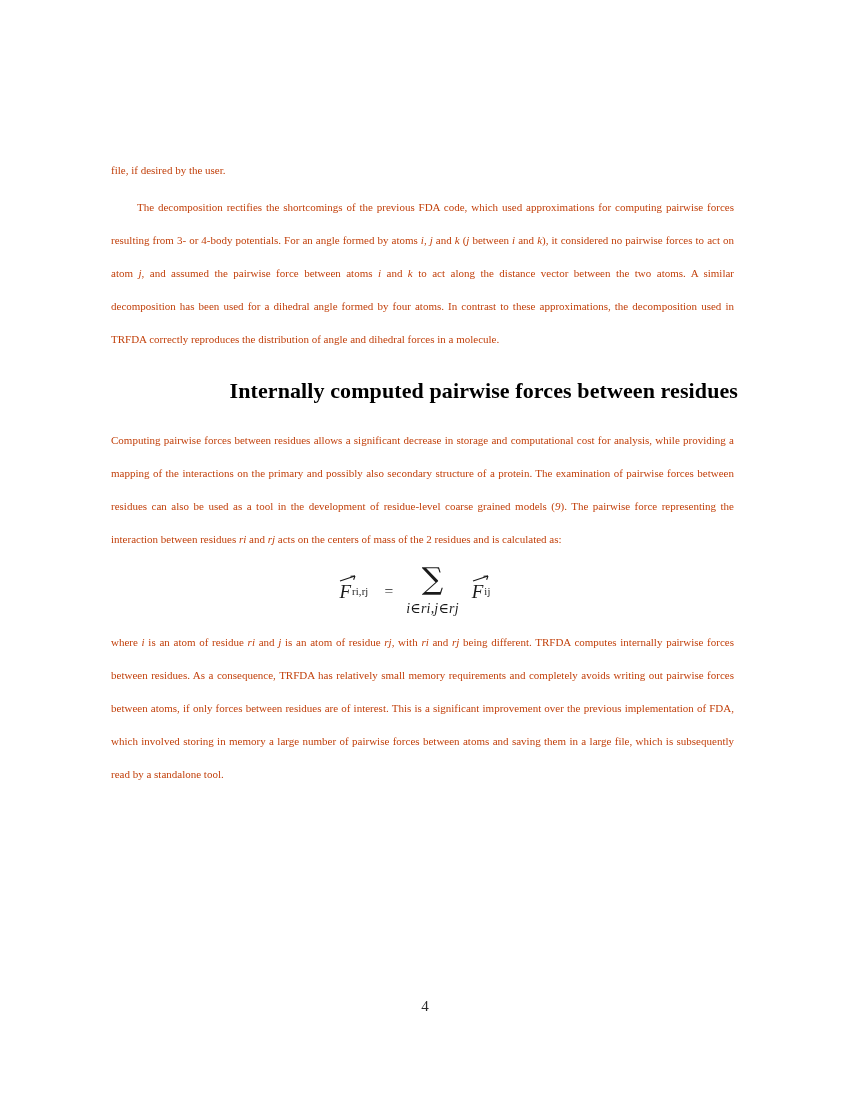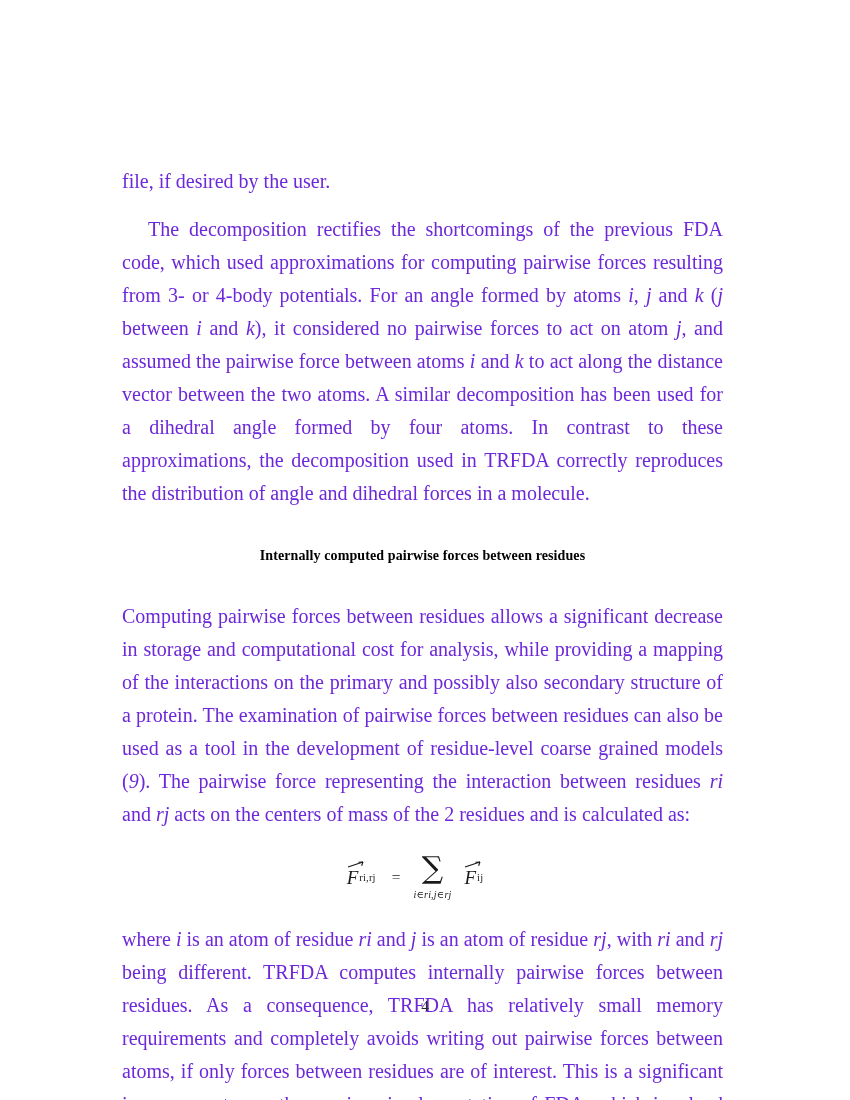--- a/index.html
+++ b/index.html
@@ -22,39 +22,39 @@
     height: 1100px;
     background: #ffffff;
   }
   .content {
     position: absolute;
     left: 107px;
     top: 150px;
     width: 631px;
   }
   p.body-text {
-    margin: 15px;
-    font-size: 20px;
+    margin: 4px;
+    font-size: 11px;
     line-height: 33px;
     text-align: justify;
     text-justify: inter-word;
-    color: #6d28d9;
+    color: #c2410c;
     hyphens: none;
   }
   p.indent {
     text-indent: 26px;
   }
   h2.section-heading {
     margin: 0;
-    font-size: 14px;
+    font-size: 22px;
     font-weight: bold;
     line-height: 33px;
     letter-spacing: 0.1px;
     color: #000000;
-    text-align: center;
+    text-align: right;
   }
   .spacer-before-heading { height: 14px; }
   .spacer-after-heading { height: 13px; }
   .equation-block {
     margin: 0;
     height: 62px;
     display: flex;
     align-items: center;
     justify-content: center;
     font-size: 15.4px;
@@ -97,21 +97,21 @@
     margin: 0 12px 0 0;
     position: relative;
   }
   .sum-sym {
     font-size: 30px;
     line-height: 0.92;
     font-family: "DejaVu Serif", "Liberation Serif", serif;
   }
   .sum-lim {
     font-style: italic;
-    font-size: 10px;
+    font-size: 14px;
     margin-top: 7px;
     letter-spacing: 0.2px;
     white-space: nowrap;
   }
   .page-number {
     position: absolute;
     left: 0;
     top: 998px;
     width: 850px;
     text-align: center;

